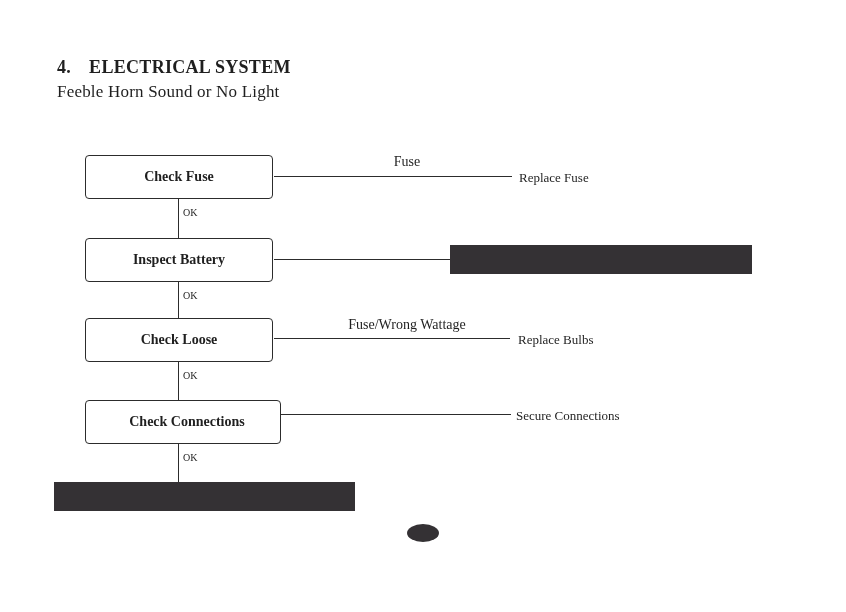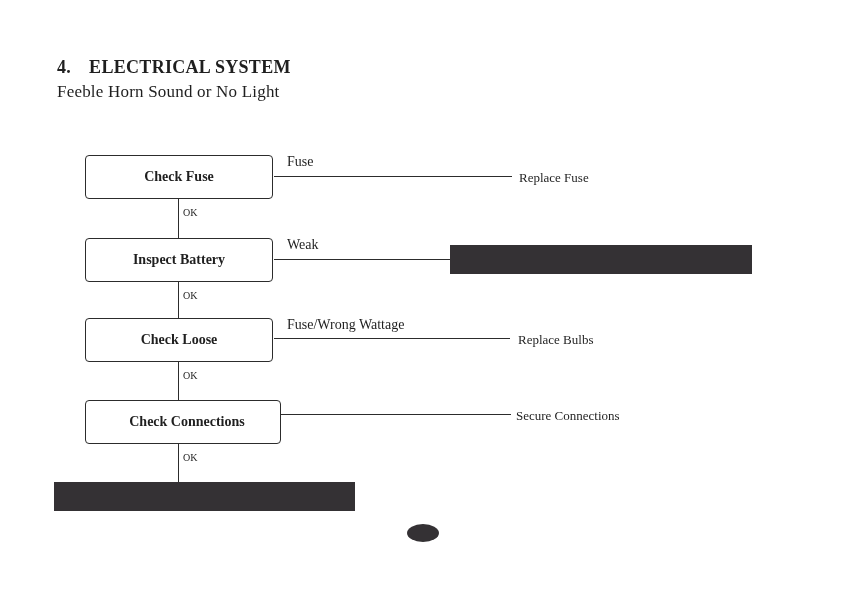--- a/index.html
+++ b/index.html
@@ -60,20 +60,21 @@
     position: absolute;
     left: 178px;
     width: 1.4px;
     background: var(--line, #2c2c2c);
     z-index: 1;
   }
   .cond {
     position: absolute;
     left: 287px;
     width: 240px;
+    text-align: center;
     font-size: 14px;
     line-height: 17px;
     white-space: nowrap;
   }
   .action {
     position: absolute;
     font-size: 13px;
     line-height: 17px;
     white-space: nowrap;
   }
@@ -114,21 +115,20 @@
   <div class="hline" style="left:274px;top:176px;width:238px;"></div>
   <div class="cond" style="top:153px;">Fuse</div>
   <div class="action" style="left:519px;top:169px;">Replace Fuse</div>
   <div class="vline" style="top:198px;height:40px;"></div>
   <div class="ok" style="top:205px;">OK</div>
 
   <div class="flow-box" style="top:238px;">
     <span>Inspect Battery</span>
   </div>
   <div class="hline" style="left:274px;top:259px;width:176px;"></div>
-  <div class="cond" style="top:236px;">Weak</div>
   <div class="redact" style="left:450px;top:245px;width:302px;height:29px;"></div>
   <div class="vline" style="top:281px;height:37px;"></div>
   <div class="ok" style="top:288px;">OK</div>
 
   <div class="flow-box" style="top:318px;">
     <span>Check Loose</span>
   </div>
   <div class="hline" style="left:274px;top:338px;width:236px;"></div>
   <div class="cond" style="top:316px;">Fuse/Wrong Wattage</div>
   <div class="action" style="left:518px;top:331px;">Replace Bulbs</div>

